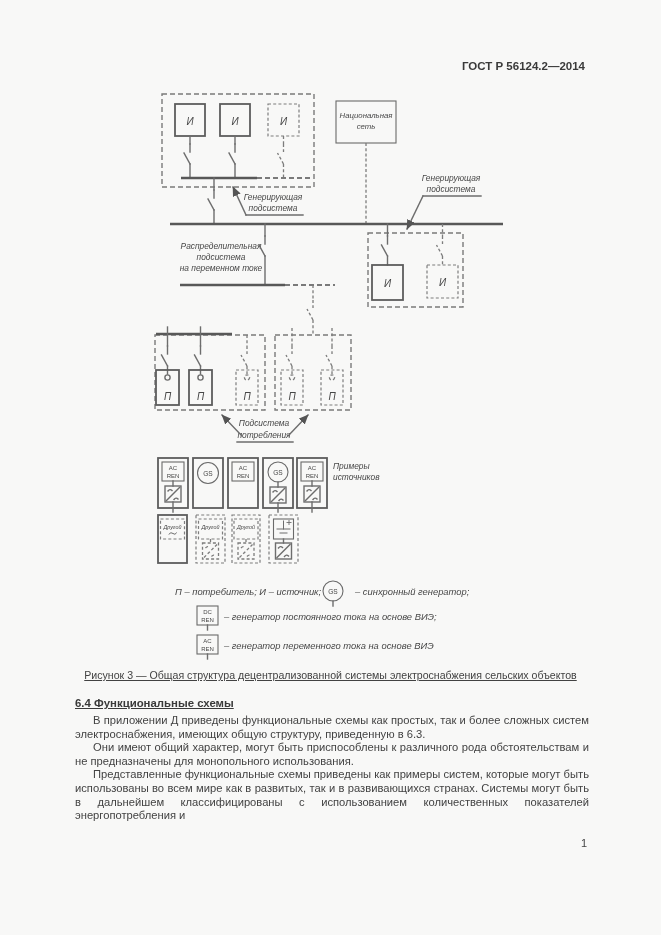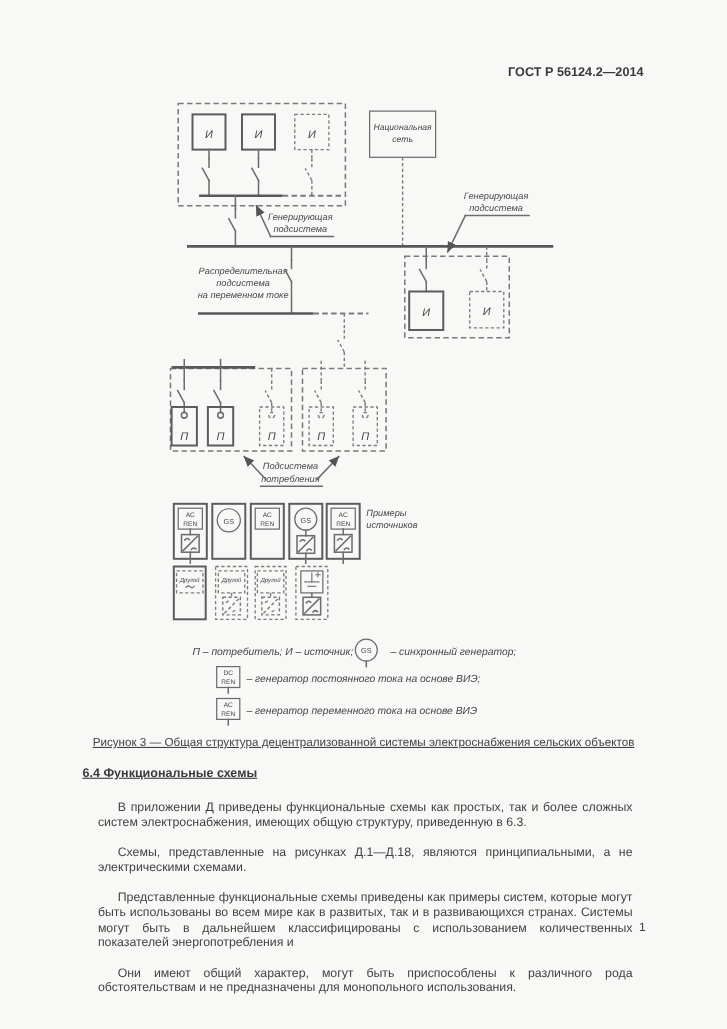--- a/index.html
+++ b/index.html
@@ -2,21 +2,21 @@
 <html><head>
 <meta charset="utf-8">
 <style>
   html,body{margin:0;padding:0;}
   body{width:661px;height:935px;background:#f8f8f7;font-family:"Liberation Sans",sans-serif;color:#3f3f3f;position:relative;overflow:hidden;}
   .abs{position:absolute;}
   #doc-header{top:60px;left:0;right:76px;text-align:right;font-weight:bold;font-size:11.5px;color:#3a3a3a;}
   #caption{top:669px;left:40px;right:40px;text-align:center;font-size:10.6px;color:#424242;text-decoration:underline;}
   #section-heading{top:697px;left:75px;font-weight:bold;font-size:11.4px;color:#3a3a3a;text-decoration:underline;}
   #body-text{top:714px;left:75px;width:514px;font-size:11.2px;line-height:13.6px;text-align:justify;color:#424242;}
-  #body-text p{margin:14px;text-indent:18px;}
+  #body-text p{margin:0;text-indent:18px;}
   #page-number{top:837px;right:74px;font-size:11px;color:#444;}
   svg{position:absolute;top:0;left:0;}
   svg text{fill:#474747;font-family:"Liberation Sans",sans-serif;}
   .ln{stroke:#6d6d6d;stroke-width:1.4;fill:none;stroke-linecap:square;}
   .lnd{stroke:#7c7c7c;stroke-width:1.3;fill:none;stroke-dasharray:3,2.2;stroke-linecap:butt;}
   .bus{stroke:#585858;stroke-width:2.4;fill:none;}
   .busd{stroke:#7a7a7a;stroke-width:1.8;fill:none;stroke-dasharray:5,3;}
   .bx{fill:none;stroke:#5c5c5c;stroke-width:1.8;}
   .bxthin{fill:none;stroke:#6a6a6a;stroke-width:1.1;}
   .bxd{fill:none;stroke:#7a7a7a;stroke-width:1.4;stroke-dasharray:5,3;}
@@ -276,18 +276,17 @@
     <line x1="207.5" y1="654" x2="207.5" y2="659" class="ln"></line>
     <text x="224" y="649" class="t-leg">– генератор переменного тока на основе ВИЭ</text>
   </g>
 </svg>
 
 <div class="abs" id="caption">Рисунок 3 — Общая структура децентрализованной системы электроснабжения сельских объектов</div>
 <div class="abs" id="section-heading">6.4 Функциональные схемы</div>
 
 <div class="abs" id="body-text">
   <p>В приложении Д приведены функциональные схемы как простых, так и более сложных систем электроснабжения, имеющих общую структуру, приведенную в 6.3.</p>
-  <p>Схемы, представленные на рисунках Д.1—Д.18, являются принципиальными, а не электрическими схемами.</p>
+  <p>Они имеют общий характер, могут быть приспособлены к различного рода обстоятельствам и не предназначены для монопольного использования.</p>
   <p>Представленные функциональные схемы приведены как примеры систем, которые могут быть использованы во всем мире как в развитых, так и в развивающихся странах. Системы могут быть в дальнейшем классифицированы с использованием количественных показателей энергопотребления и</p>
-  <p>Они имеют общий характер, могут быть приспособлены к различного рода обстоятельствам и не предназначены для монопольного использования.</p>
 </div>
 
 <div class="abs" id="page-number">1</div>
 
 </body></html>

